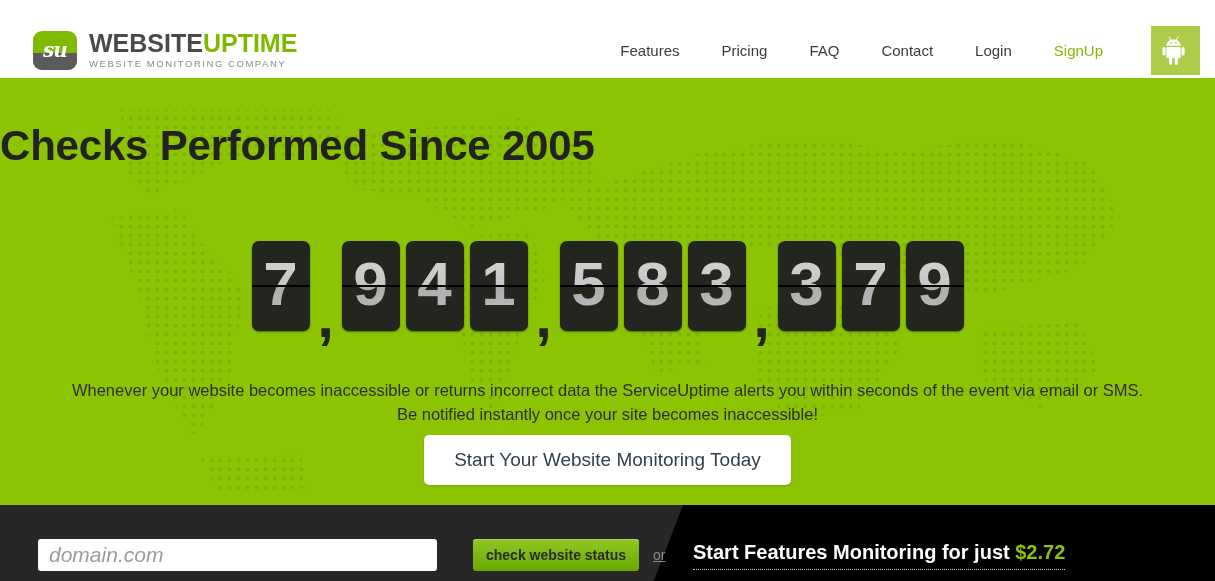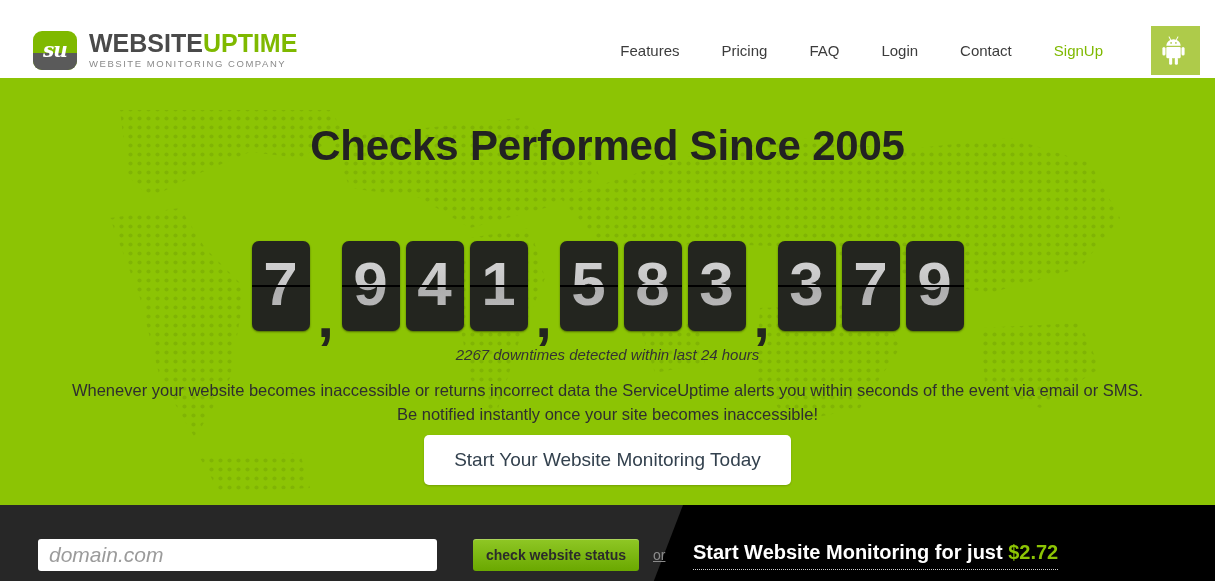--- a/index.html
+++ b/index.html
@@ -63,21 +63,21 @@
   .hero {
     position: absolute; left: 0; top: 55px; width: 1215px; height: 427px;
     background: #8cc404; overflow: hidden;
   }
   .hero .dots {
     position: absolute; left: 0; top: 0; width: 100%; height: 100%;
     opacity: .5;
   }
   .hero-inner { position: relative; width: 100%; height: 100%; }
   .hero h1 {
-    position: absolute; left: 0; top: 44px; width: 100%; text-align: center;
+    position: absolute; left: 0; top: 44px; width: 100%; 
     font-size: 42px; font-weight: bold; color: #222222; letter-spacing: -.2px;
   }
   .hero .subtitle {
     position: absolute; left: 0; top: 110px; width: 100%; text-align: center;
     font-size: 15px; font-style: italic; color: #3b3b3b;
   }
 
   .counter {
     position: absolute; left: 0; top: 163px; width: 100%;
     display: flex; justify-content: center; align-items: center;
@@ -181,22 +181,22 @@
       <div class="logo-text">
         <span class="l1"><span>WEBSITE</span><span class="up">UPTIME</span></span>
         <span class="l2">WEBSITE MONITORING COMPANY</span>
       </div>
     </div>
 
     <nav class="nav">
       <a href="#">Features</a>
       <a href="#">Pricing</a>
       <a href="#">FAQ</a>
+      <a href="#">Contact</a>
       <a href="#">Login</a>
-      <a href="#">Contact</a>
       <a href="#" class="signup">SignUp</a>
     </nav>
 
     <div class="android-btn">
       <svg width="27" height="31" viewBox="0 0 27 31">
         <g fill="#ffffff">
           <path d="M8.2 5.1 L6.6 2.1 a0.5 0.5 0 0 1 0.85 -0.5 L9.1 4.65 a9.5 9.5 0 0 1 4.8 0 L15.55 1.6 a0.5 0.5 0 0 1 0.85 0.5 L14.8 5.1 a7.2 7.2 0 0 1 3.9 5.6 L4.3 10.7 a7.2 7.2 0 0 1 3.9 -5.6 Z"></path>
           <circle cx="9.1" cy="7.9" r="0.85" fill="#aecb4a"></circle>
           <circle cx="13.9" cy="7.9" r="0.85" fill="#aecb4a"></circle>
           <rect x="4.3" y="12" width="14.4" height="11.2" rx="1.1"></rect>
@@ -268,34 +268,33 @@
             <span>3</span>
           </div>
         <div class="digit">
             <span>7</span>
           </div>
         <div class="digit">
             <span>9</span>
           </div>
       </div>
 
-      <div class="downtimes">2267 downtimes detected within last 24 hours</div>
 
       <div class="desc">
         <div>Whenever your website becomes inaccessible or returns incorrect data the ServiceUptime alerts you within seconds of the event via email or SMS.</div>
         <div>Be notified instantly once your site becomes inaccessible!</div>
       </div>
 
       <div class="cta-wrap">
         <button class="cta">Start Your Website Monitoring Today</button>
       </div>
     </div>
   </div>
 
   <div class="bottom">
     <div class="darkwedge"></div>
   </div>
   <input class="domain-input" type="text" placeholder="domain.com" style="">
   <button class="check-btn">check website status</button>
   <span class="or-text">or</span>
-  <a href="#" class="price-line"><span>Start Website Monitoring for just </span><span class="amount">$2.72</span></a>
+  <a href="#" class="price-line"><span>Start Features Monitoring for just </span><span class="amount">$2.72</span></a>
 
 </div>
 
 </body></html>

